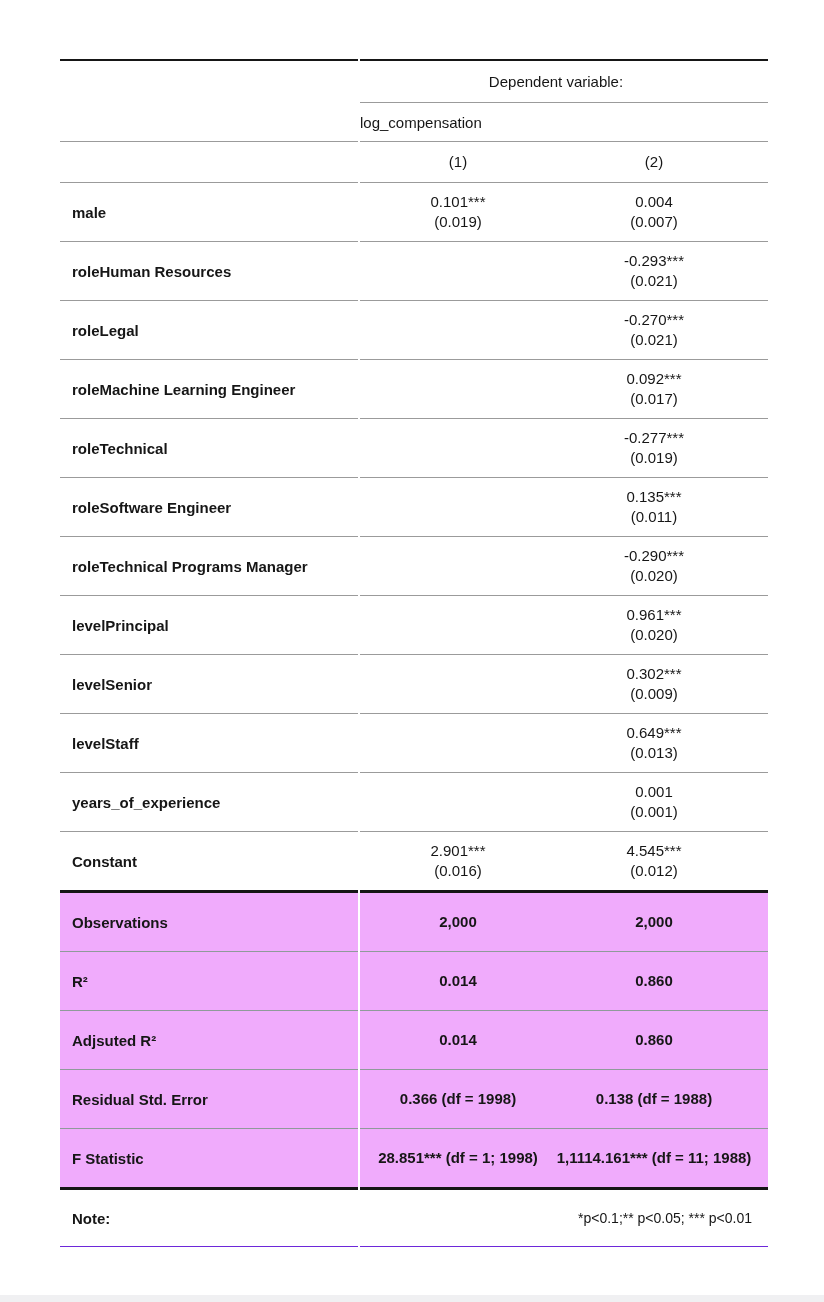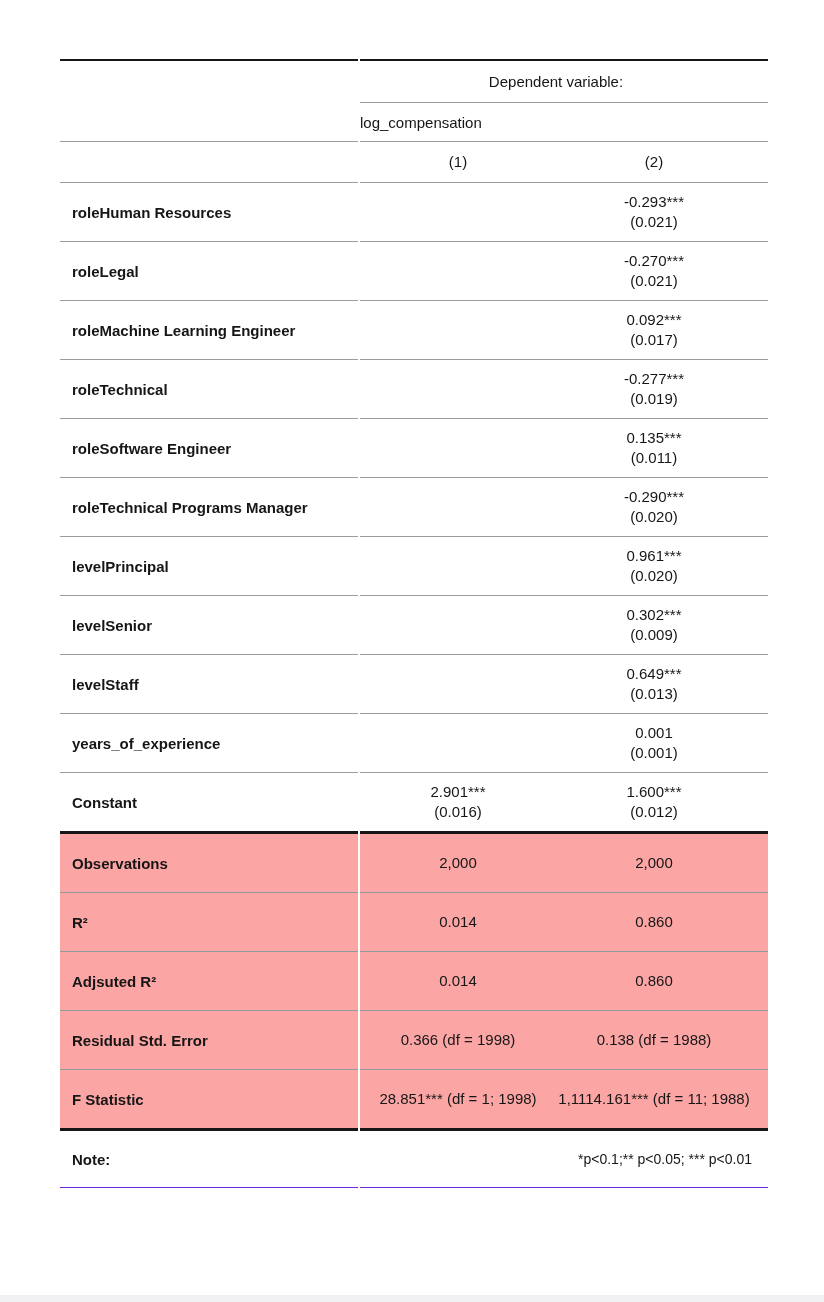--- a/index.html
+++ b/index.html
@@ -50,23 +50,23 @@
   tr.depname-row td { height: 38px; border-bottom: 1px solid #9b9b9b; }
   tr.depname-row td.data-cell { }
   tr.colnum-row td { height: 40px; border-bottom: 1px solid #9b9b9b; }
 
   
   tr.coef-row td { height: 58px; border-bottom: 1px solid #9b9b9b; }
   tr.coef-row.thick-bottom td { border-bottom: 3px solid #161616; }
   .coef-line, .se-line { line-height: 20px; font-weight: normal; }
 
   
-  tr.summary-row td { height: 58px; border-bottom: 1px solid #8f9a9a; background: #fca5a5; }
+  tr.summary-row td { height: 58px; border-bottom: 1px solid #8f9a9a; background: #f0abfc; }
   tr.summary-row.thick-bottom td { border-bottom: 3px solid #161616; }
-  tr.summary-row .half { font-weight: normal; }
+  tr.summary-row .half { font-weight: bold; }
 
   
   tr.note-row td { height: 56px; border-bottom: 1px solid #6d28d9; }
   tr.note-row td.data-cell { text-align: right; font-size: 14px; font-weight: normal; }
 
   .bottom-strip {
     position: absolute;
     left: 0; bottom: 0;
     width: 824px; height: 7px;
     background: #f0f0f2;
@@ -93,20 +93,35 @@
       <tr class="colnum-row">
         <td class="label-cell"></td>
         <td class="data-cell">
           <div class="cells">
             <div class="half">(1)</div>
             <div class="half">(2)</div>
           </div>
         </td>
       </tr>
 
+    <tr class="coef-row">
+          <td class="label-cell">male</td>
+          <td class="data-cell">
+            <div class="cells">
+              <div class="half">
+                <div class="coef-line">0.101***</div>
+                <div class="se-line">(0.019)</div>
+              </div>
+              <div class="half">
+                <div class="coef-line">0.004</div>
+                <div class="se-line">(0.007)</div>
+              </div>
+            </div>
+          </td>
+        </tr>
         <tr class="coef-row">
           <td class="label-cell">roleHuman Resources</td>
           <td class="data-cell">
             <div class="cells">
               <div class="half">
                 <div class="coef-line"></div>
                 <div class="se-line"></div>
               </div>
               <div class="half">
                 <div class="coef-line">-0.293***</div>
@@ -252,21 +267,21 @@
         </tr>
         <tr class="coef-row thick-bottom">
           <td class="label-cell">Constant</td>
           <td class="data-cell">
             <div class="cells">
               <div class="half">
                 <div class="coef-line">2.901***</div>
                 <div class="se-line">(0.016)</div>
               </div>
               <div class="half">
-                <div class="coef-line">1.600***</div>
+                <div class="coef-line">4.545***</div>
                 <div class="se-line">(0.012)</div>
               </div>
             </div>
           </td>
         </tr>
         <tr class="summary-row">
           <td class="label-cell">Observations</td>
           <td class="data-cell">
             <div class="cells">
               <div class="half">2,000</div>

